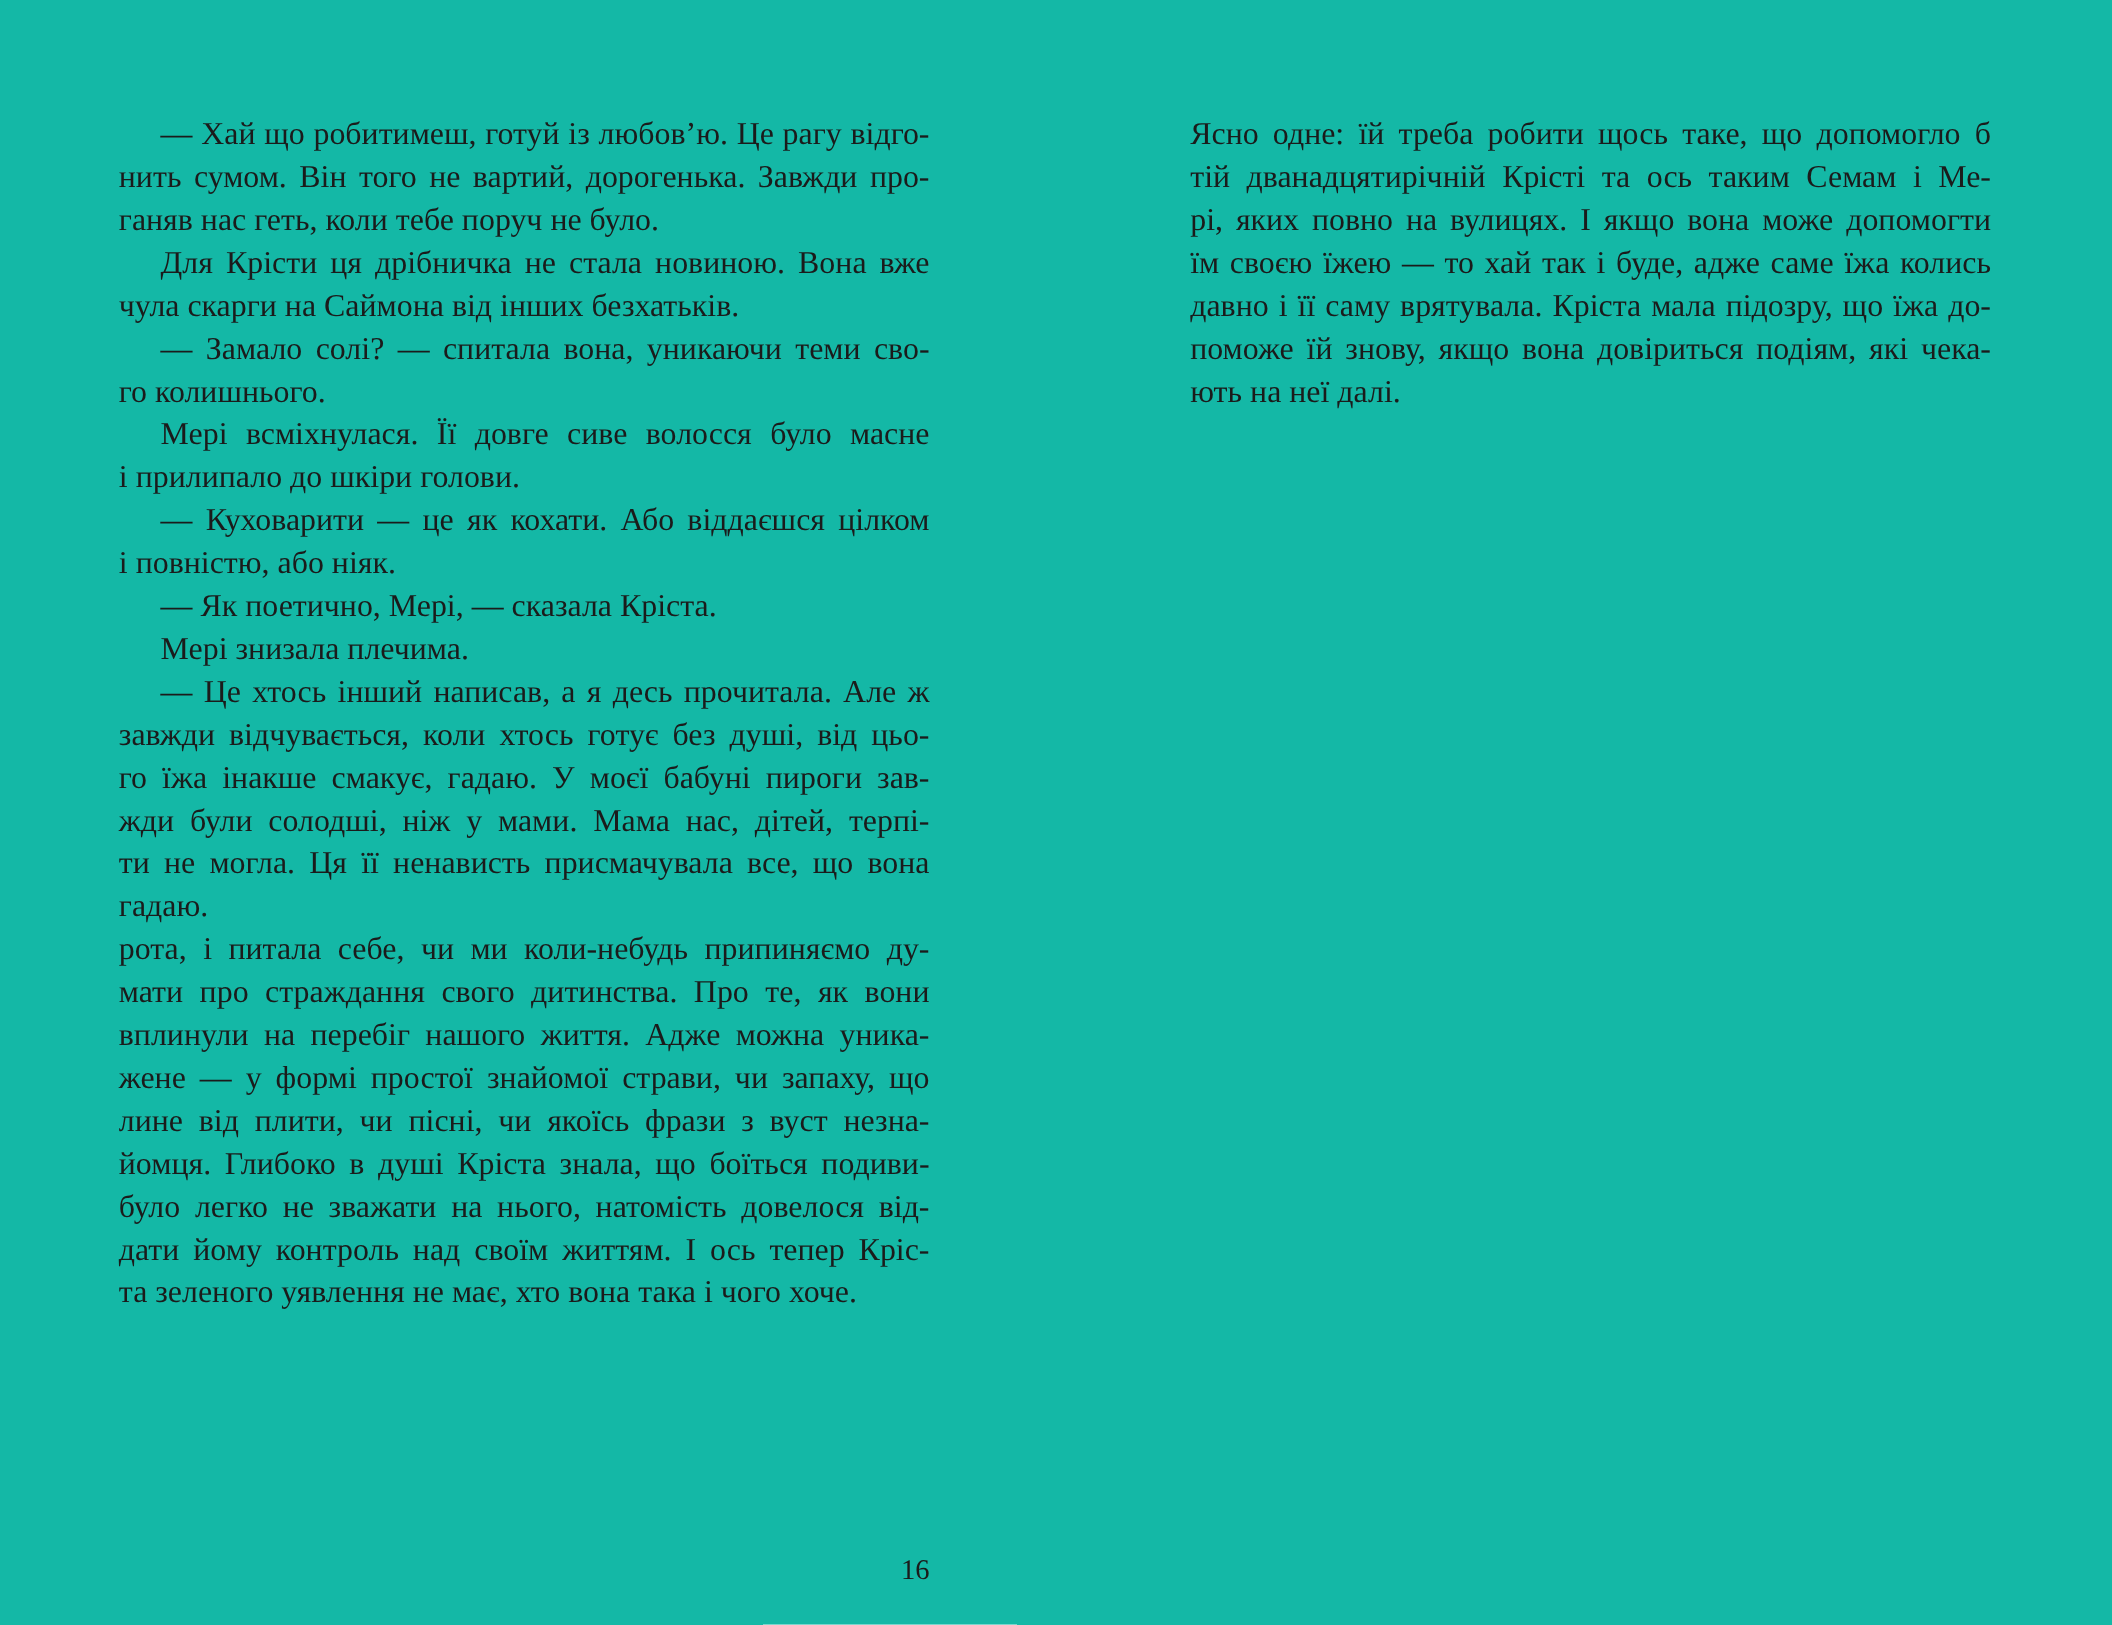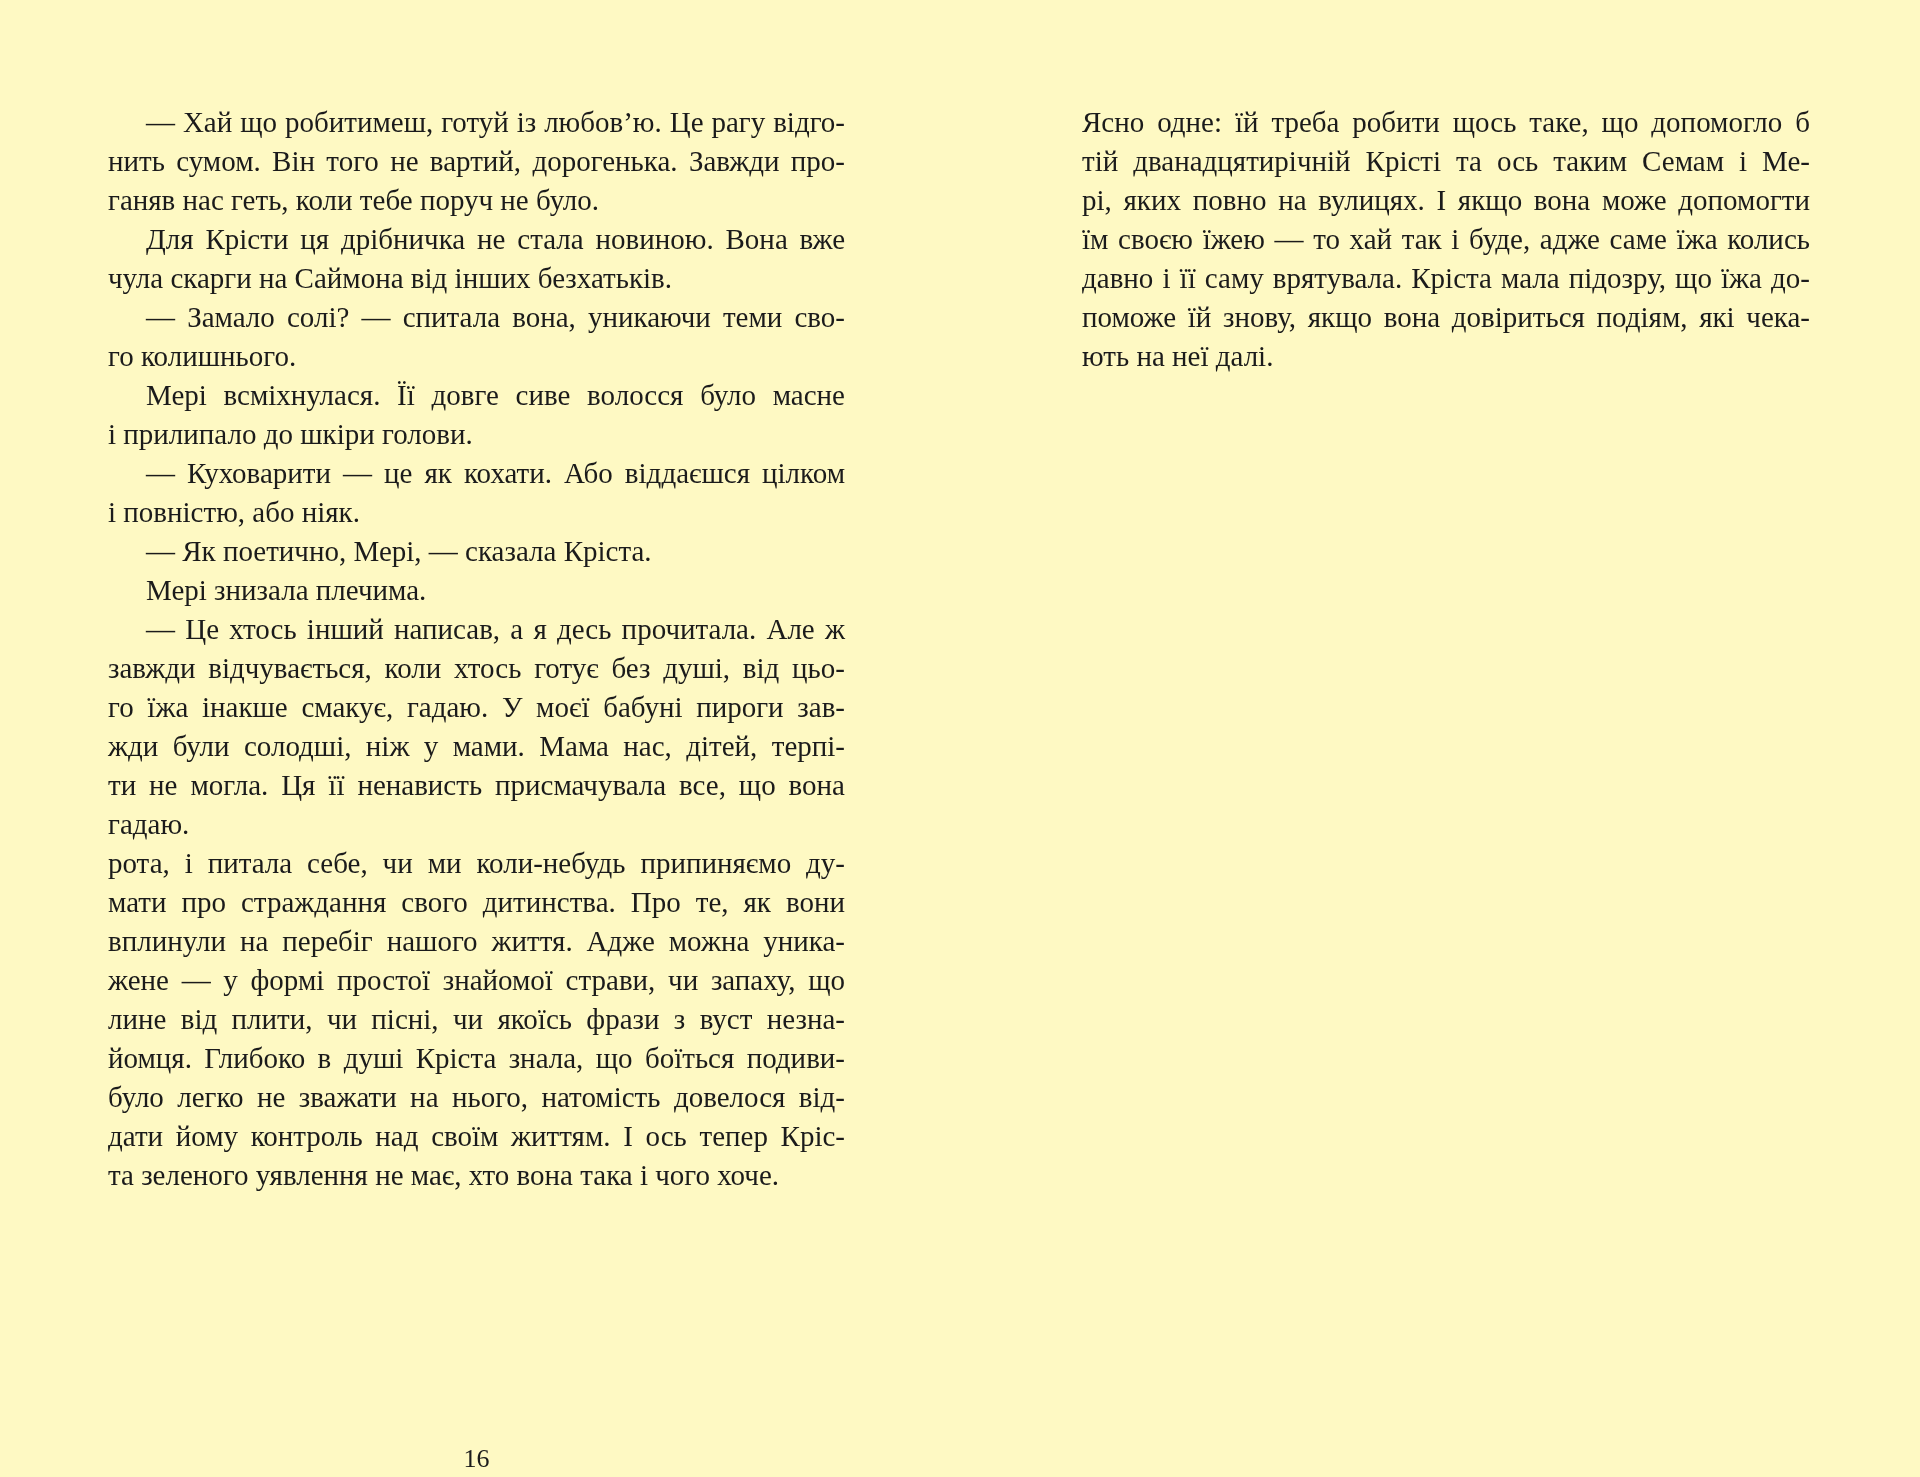--- a/index.html
+++ b/index.html
@@ -4,21 +4,21 @@
 <style>
   html, body {
     margin: 0;
     padding: 0;
     background: #ffffff;
   }
   .spread {
     position: relative;
     width: 1920px;
     height: 1477px;
-    background: #fef9c3;
+    background: #14b8a6;
     overflow: hidden;
     font-family: "Liberation Serif", "DejaVu Serif", serif;
     color: #1b1b1b;
   }
   .page-column {
     position: absolute;
     top: 103px;
     font-size: 29px;
     line-height: 39px;
   }
@@ -28,22 +28,22 @@
     text-align: justify;
     text-align-last: justify;
     white-space: normal;
   }
   .line.last   { text-align-last: left; }
   .line.indent { text-indent: 38px; }
   .page-number {
     position: absolute;
     left: 108px;
     width: 737px;
-    top: 1444px;
-    text-align: center;
+    top: 1412px;
+    text-align: right;
     font-size: 26px;
     line-height: 30px;
     color: #1b1b1b;
   }
 </style>
 </head>
 <body>
 
 <div class="spread">
   <div class="page-column left" id="left-col">

